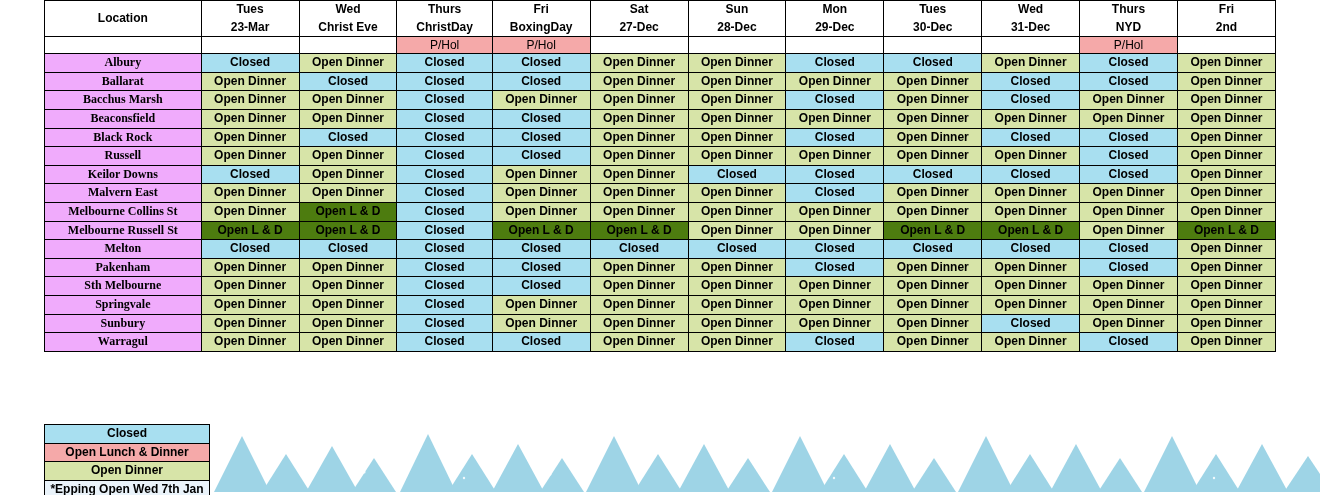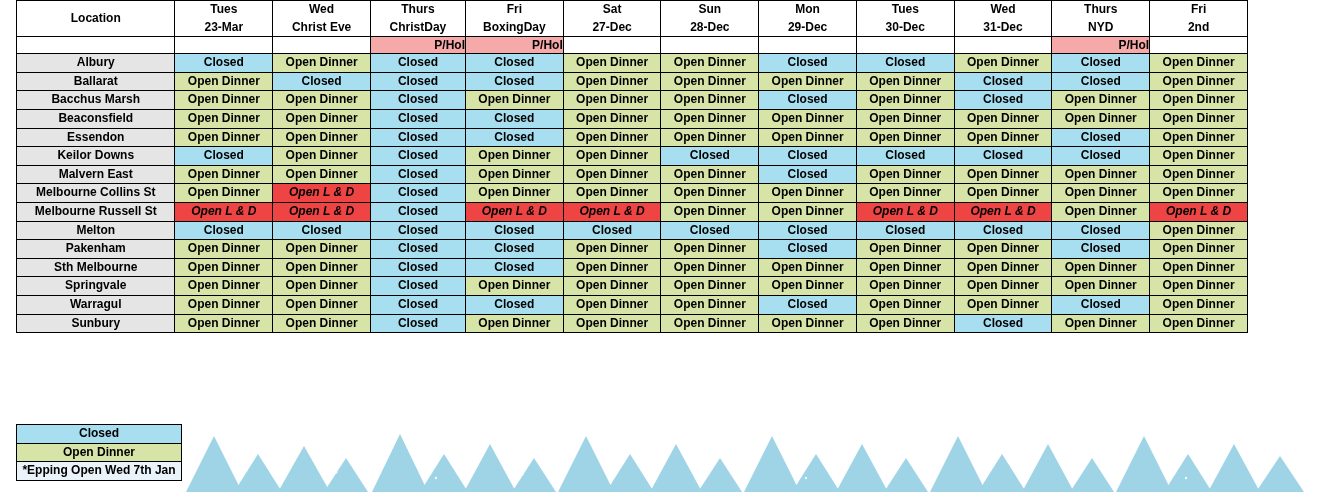--- a/index.html
+++ b/index.html
@@ -4,21 +4,21 @@
 <style>
   html,body{margin:0;padding:0;}
   body{
     width:1320px;height:495px;
     background:#ffffff;
     font-family:"Liberation Sans", sans-serif;
     font-size:12px;
     color:#000000;
     overflow:hidden;
   }
-  #wrap{position:relative;width:1248px;height:495px;}
+  #wrap{position:relative;width:1248px;height:495px;margin-left:28px;}
 
   table.sched{
     border-collapse:collapse;
     table-layout:fixed;
     margin-left:16px;
     margin-top:0px;
   }
   table.sched td, table.sched th{
     border:1px solid #000000;
     padding:0;
@@ -48,40 +48,40 @@
     font-size:13px;
     font-weight:bold;
   }
   th.day-head .d1{display:block;}
   th.day-head .d2{display:block;}
 
   tr.phol td{
     height:16px;
     line-height:16px;
     font-size:12px;
-    font-weight:bold;
+    font-weight:normal;
     background:#ffffff;
     border-left:1px solid #000;
     border-right:1px solid #000;
-    text-align:right;
   }
   tr.phol td.pink{background:#f5a9a9;}
   tr.phol td.blank{background:#ffffff;border:1px solid #000;}
   tr.phol td.locblank{background:#ffffff;}
 
   td.loc{
     text-align:left;
     padding-left:5px;
-    background:#e5e5e5;
+    background:#f0abfc;
     font-weight:bold;
     font-size:12.5px;
+    font-family:Liberation Serif, serif;
   }
   td.c-closed{background:#a8dff0;}
   td.c-dinner{background:#d7e4a8;}
-  td.c-lunchdinner{background:#ef4444;font-style:italic;}
+  td.c-lunchdinner{background:#4d7c0f;}
 
   
   #legend{
     position:absolute;
     left:16px;
     top:424px;
     width:166px;
   }
   #legend div{
     border:1px solid #000000;
@@ -243,21 +243,35 @@
           <td class="c-closed">Closed</td>
           <td class="c-dinner">Open Dinner</td>
           <td class="c-dinner">Open Dinner</td>
           <td class="c-dinner">Open Dinner</td>
           <td class="c-dinner">Open Dinner</td>
           <td class="c-dinner">Open Dinner</td>
           <td class="c-dinner">Open Dinner</td>
           <td class="c-dinner">Open Dinner</td>
         </tr>
         <tr>
-          <td class="loc">Essendon</td>
+          <td class="loc">Black Rock</td>
+          <td class="c-dinner">Open Dinner</td>
+          <td class="c-closed">Closed</td>
+          <td class="c-closed">Closed</td>
+          <td class="c-closed">Closed</td>
+          <td class="c-dinner">Open Dinner</td>
+          <td class="c-dinner">Open Dinner</td>
+          <td class="c-closed">Closed</td>
+          <td class="c-dinner">Open Dinner</td>
+          <td class="c-closed">Closed</td>
+          <td class="c-closed">Closed</td>
+          <td class="c-dinner">Open Dinner</td>
+        </tr>
+        <tr>
+          <td class="loc">Russell</td>
           <td class="c-dinner">Open Dinner</td>
           <td class="c-dinner">Open Dinner</td>
           <td class="c-closed">Closed</td>
           <td class="c-closed">Closed</td>
           <td class="c-dinner">Open Dinner</td>
           <td class="c-dinner">Open Dinner</td>
           <td class="c-dinner">Open Dinner</td>
           <td class="c-dinner">Open Dinner</td>
           <td class="c-dinner">Open Dinner</td>
           <td class="c-closed">Closed</td>
@@ -369,52 +383,53 @@
           <td class="c-dinner">Open Dinner</td>
           <td class="c-dinner">Open Dinner</td>
           <td class="c-dinner">Open Dinner</td>
           <td class="c-dinner">Open Dinner</td>
           <td class="c-dinner">Open Dinner</td>
           <td class="c-dinner">Open Dinner</td>
           <td class="c-dinner">Open Dinner</td>
           <td class="c-dinner">Open Dinner</td>
         </tr>
         <tr>
+          <td class="loc">Sunbury</td>
+          <td class="c-dinner">Open Dinner</td>
+          <td class="c-dinner">Open Dinner</td>
+          <td class="c-closed">Closed</td>
+          <td class="c-dinner">Open Dinner</td>
+          <td class="c-dinner">Open Dinner</td>
+          <td class="c-dinner">Open Dinner</td>
+          <td class="c-dinner">Open Dinner</td>
+          <td class="c-dinner">Open Dinner</td>
+          <td class="c-closed">Closed</td>
+          <td class="c-dinner">Open Dinner</td>
+          <td class="c-dinner">Open Dinner</td>
+        </tr>
+        <tr>
           <td class="loc">Warragul</td>
           <td class="c-dinner">Open Dinner</td>
           <td class="c-dinner">Open Dinner</td>
           <td class="c-closed">Closed</td>
           <td class="c-closed">Closed</td>
           <td class="c-dinner">Open Dinner</td>
           <td class="c-dinner">Open Dinner</td>
           <td class="c-closed">Closed</td>
           <td class="c-dinner">Open Dinner</td>
           <td class="c-dinner">Open Dinner</td>
           <td class="c-closed">Closed</td>
-          <td class="c-dinner">Open Dinner</td>
-        </tr>
-        <tr>
-          <td class="loc">Sunbury</td>
-          <td class="c-dinner">Open Dinner</td>
-          <td class="c-dinner">Open Dinner</td>
-          <td class="c-closed">Closed</td>
-          <td class="c-dinner">Open Dinner</td>
-          <td class="c-dinner">Open Dinner</td>
-          <td class="c-dinner">Open Dinner</td>
-          <td class="c-dinner">Open Dinner</td>
-          <td class="c-dinner">Open Dinner</td>
-          <td class="c-closed">Closed</td>
-          <td class="c-dinner">Open Dinner</td>
           <td class="c-dinner">Open Dinner</td>
         </tr>
       </tbody>
   </table>
 
   <div id="legend">
     <div class="lg-closed">Closed</div>
+    <div class="lg-ld">Open Lunch &amp; Dinner</div>
     <div class="lg-dinner">Open Dinner</div>
     <div class="lg-note">*Epping Open Wed 7th Jan</div>
   </div>
 
   <div id="tri-band">
     <svg width="1120" height="72" viewBox="0 0 1120 72" xmlns="http://www.w3.org/2000/svg">
       <g fill="#9ed4e6">
         <polygon points="0,72 28,16 56,72"></polygon>
         <polygon points="48,72 72,34 96,72"></polygon>
         <polygon points="92,72 118,26 144,72"></polygon>

